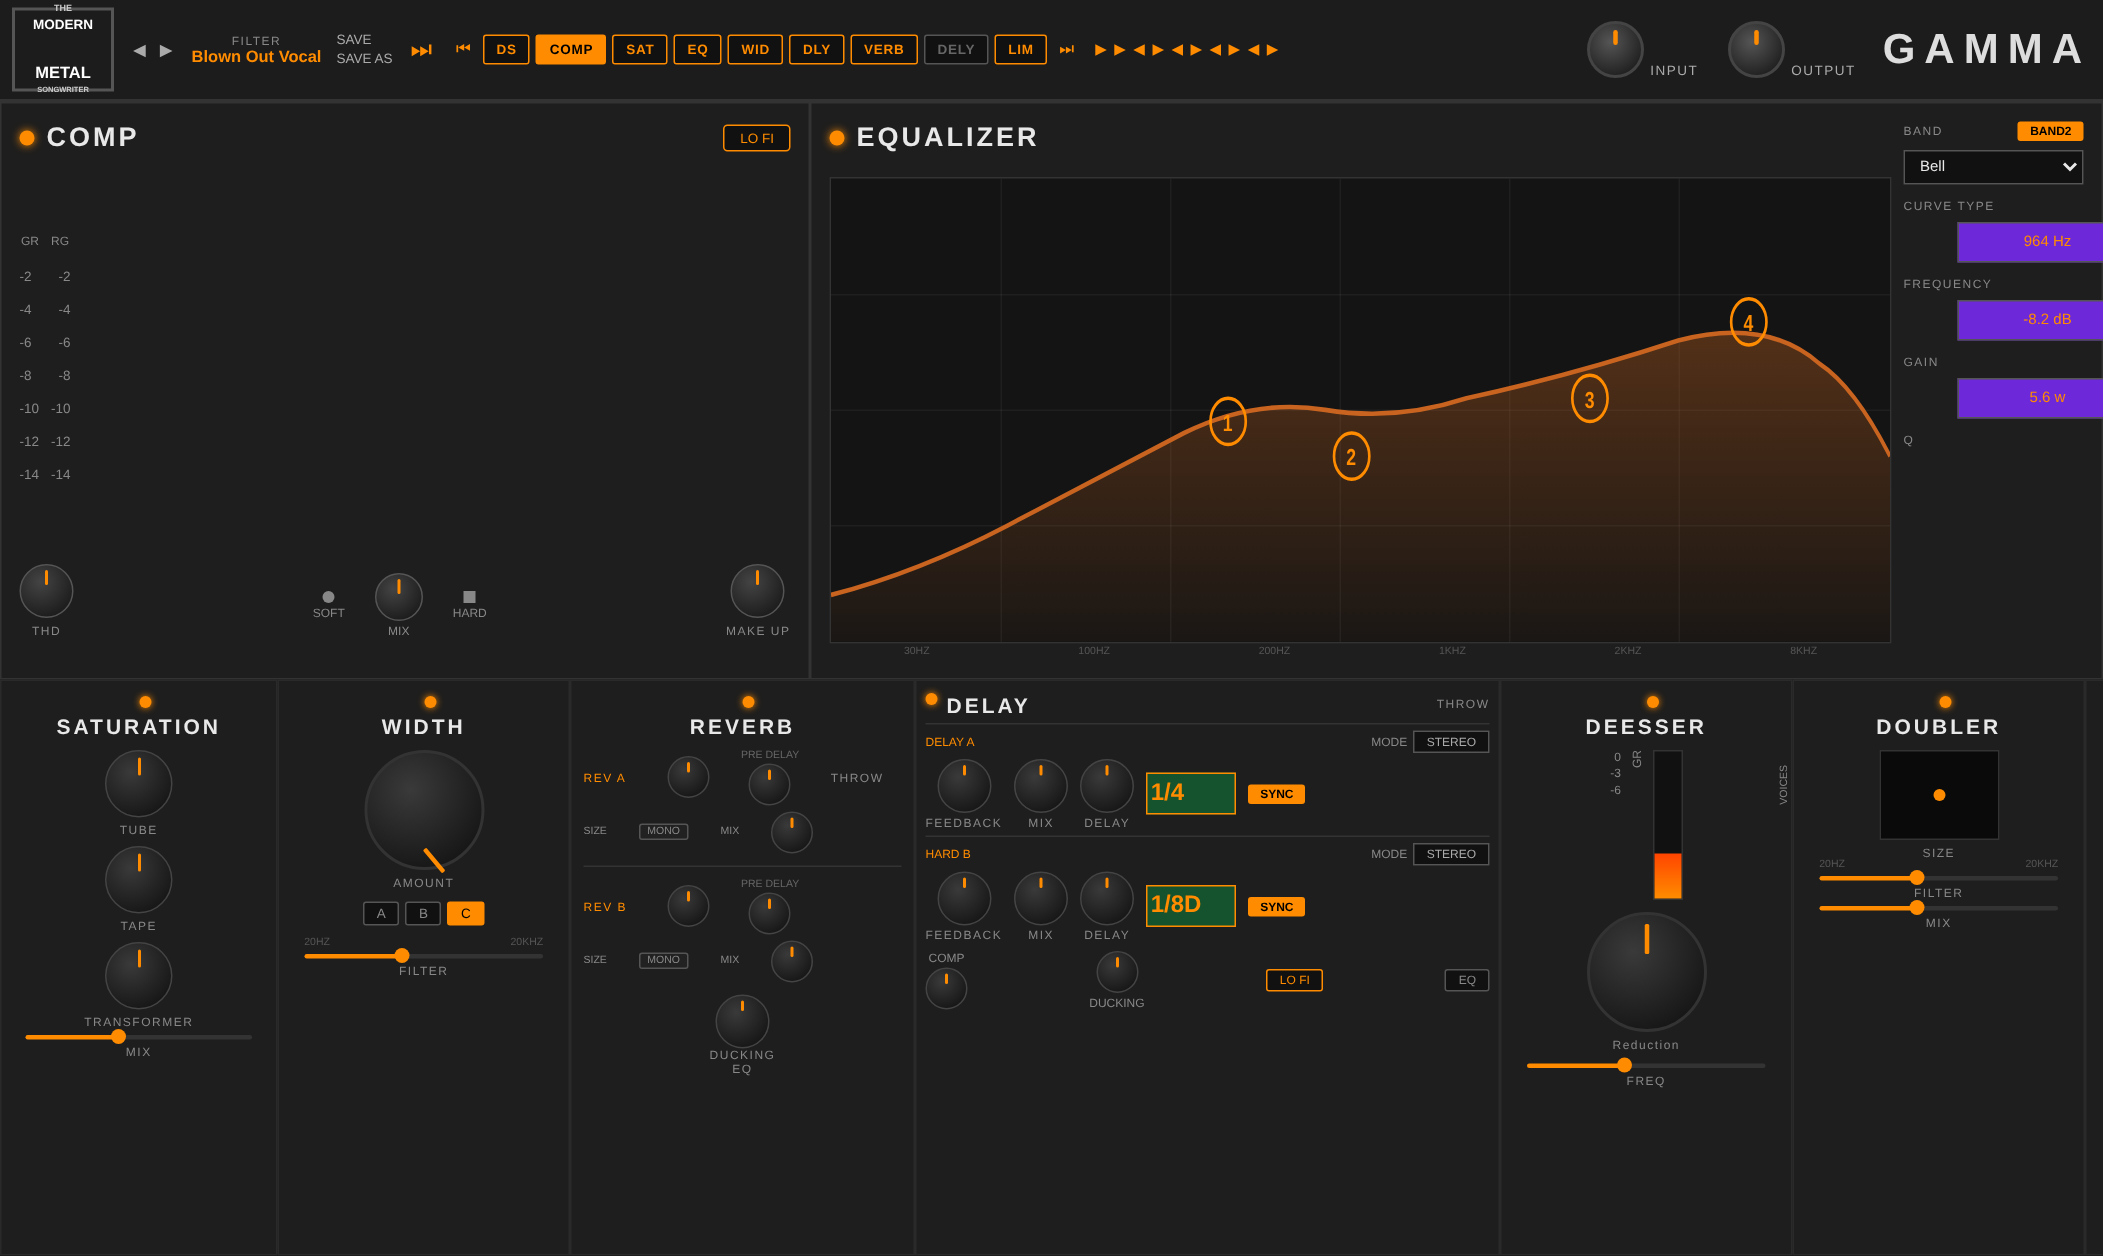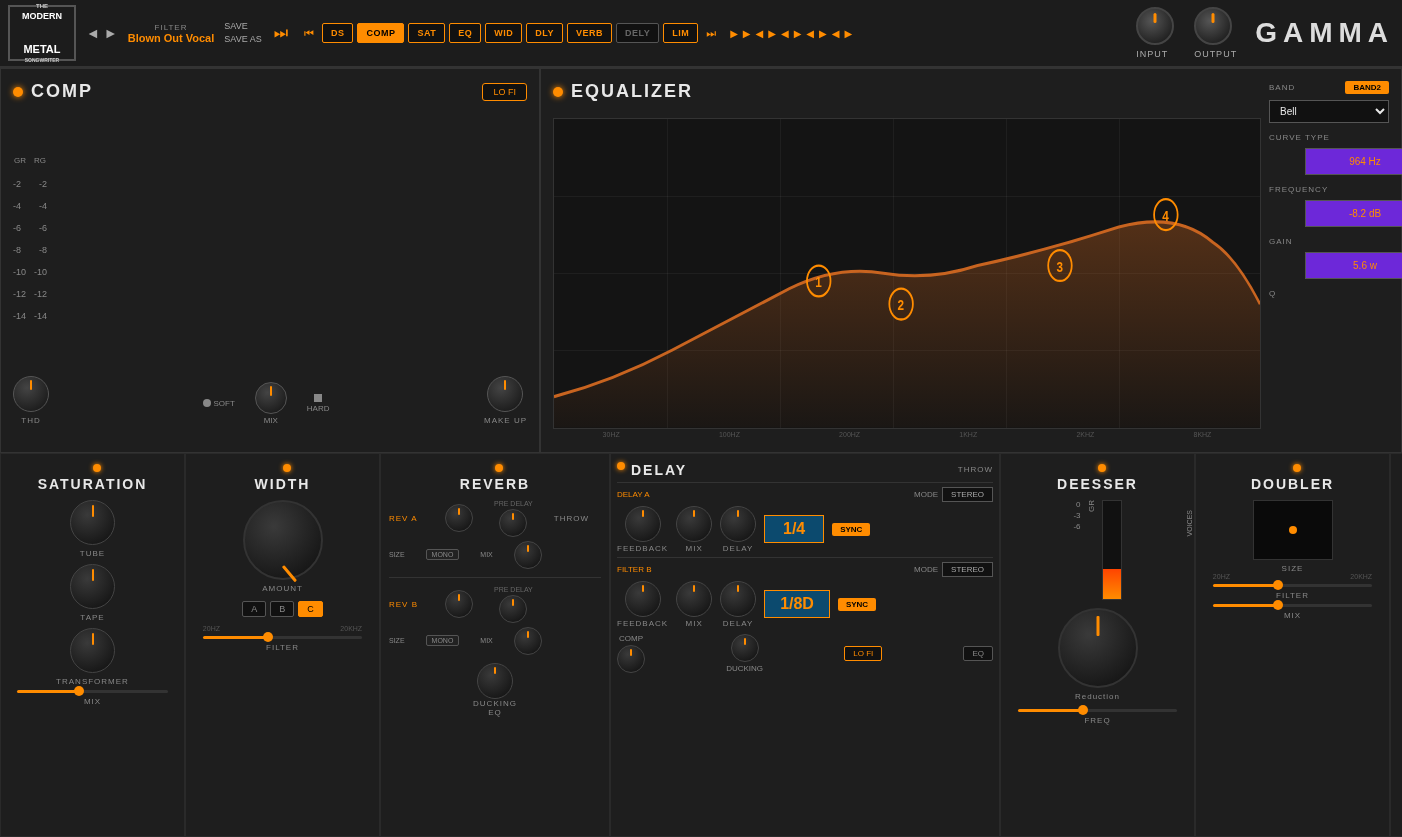--- a/index.html
+++ b/index.html
@@ -120,22 +120,22 @@
     }
 
     .io-section {
       display: flex;
       gap: 20px;
       align-items: center;
       margin-left: auto;
     }
     .io-knob {
       display: flex;
-      flex-direction: column;
-      align-items: flex-start;
+      flex-direction: row;
+      align-items: flex-end;
       gap: 4px;
     }
     .io-knob-circle {
       width: 38px;
       height: 38px;
       border-radius: 50%;
       background: radial-gradient(circle at 40% 35%, #555, #111);
       border: 2px solid #444;
       position: relative;
     }
@@ -597,28 +597,28 @@
       flex-direction: column;
       align-items: center;
       margin-top: 4px;
     }
 
     
     .delay-section {
       padding: 8px 6px;
     }
     .delay-time-box {
-      background: #0c4a6e;
+      background: #14532d;
       border: 1px solid #ff8c00;
       color: #ff8c00;
       font-size: 16px;
       font-weight: bold;
-      padding: 4px 15px;
+      padding: 4px 2px;
       min-width: 60px;
-      text-align: center;
+      text-align: left;
     }
     .sync-btn {
       background: #ff8c00;
       border: none;
       color: #000;
       font-size: 8px;
       font-weight: bold;
       padding: 2px 8px;
       border-radius: 2px;
     }
@@ -828,21 +828,21 @@
       </div>
 
       <div class="comp-bottom">
         <div class="small-knob">
           <div class="knob-sm"></div>
           <span class="knob-label">THD</span>
         </div>
 
         <div class="soft-hard-group">
           <div class="soft-hard-row">
-            <div style="display:flex;flex-direction:row;align-items:center;gap:2px;">
+            <div style="display:flex;flex-direction:column;align-items:center;gap:2px;">
               <div class="dot-indicator"></div>
               <span style="font-size:8px;color:#888;">SOFT</span>
             </div>
             <div style="display:flex;flex-direction:column;align-items:center;gap:2px;">
               <div class="knob-sm" style="width:32px;height:32px;"></div>
               <span style="font-size:8px;color:#888;">MIX</span>
             </div>
             <div style="display:flex;flex-direction:column;align-items:center;gap:2px;">
               <div class="square-indicator"></div>
               <span style="font-size:8px;color:#888;">HARD</span>
@@ -1052,21 +1052,21 @@
             <div class="knob-tiny" style="width:36px;height:36px;"></div>
             <span class="knob-label">DELAY</span>
           </div>
           <div class="delay-time-box">1/4</div>
           <button class="sync-btn">SYNC</button>
         </div>
       </div>
 
       <div style="width:100%;border-top:1px solid #333;padding-top:4px;margin-top:4px;">
         <div style="display:flex;justify-content:space-between;align-items:center;margin-bottom:4px;">
-          <span style="font-size:8px;color:#ff8c00;">FILTER B</span>
+          <span style="font-size:8px;color:#ff8c00;">HARD B</span>
           <div style="display:flex;align-items:center;gap:4px;">
             <span style="font-size:8px;color:#888;">MODE</span>
             <span class="stereo-label">STEREO</span>
           </div>
         </div>
         <div style="display:flex;align-items:center;gap:8px;">
           <div class="delay-knob-group">
             <div class="knob-tiny" style="width:36px;height:36px;"></div>
             <span class="knob-label">FEEDBACK</span>
           </div>

